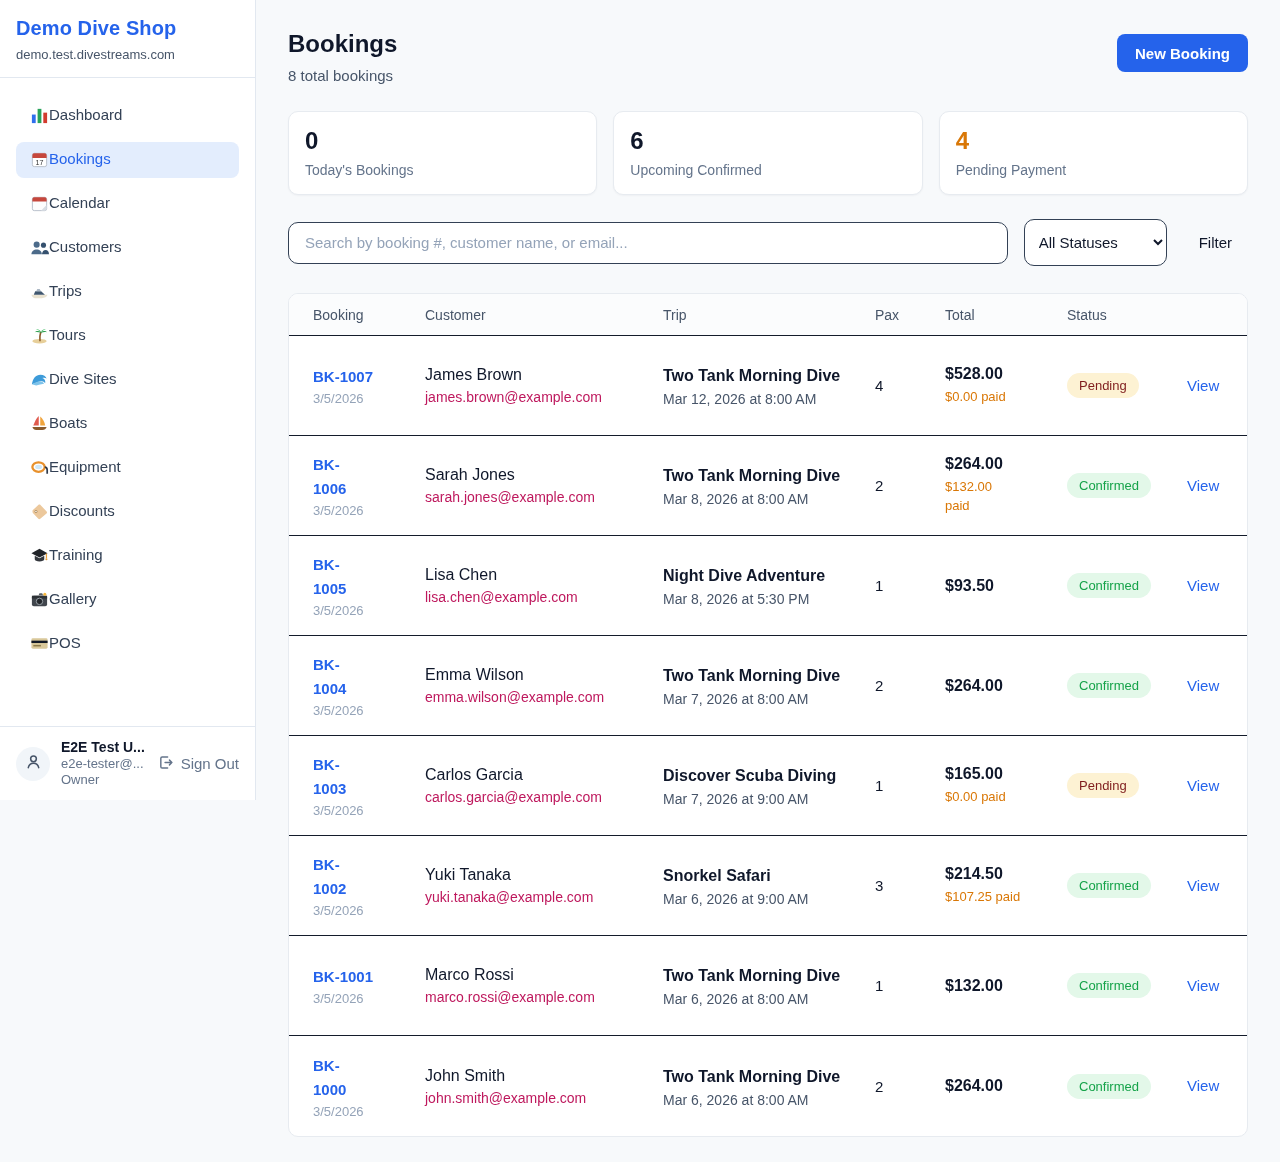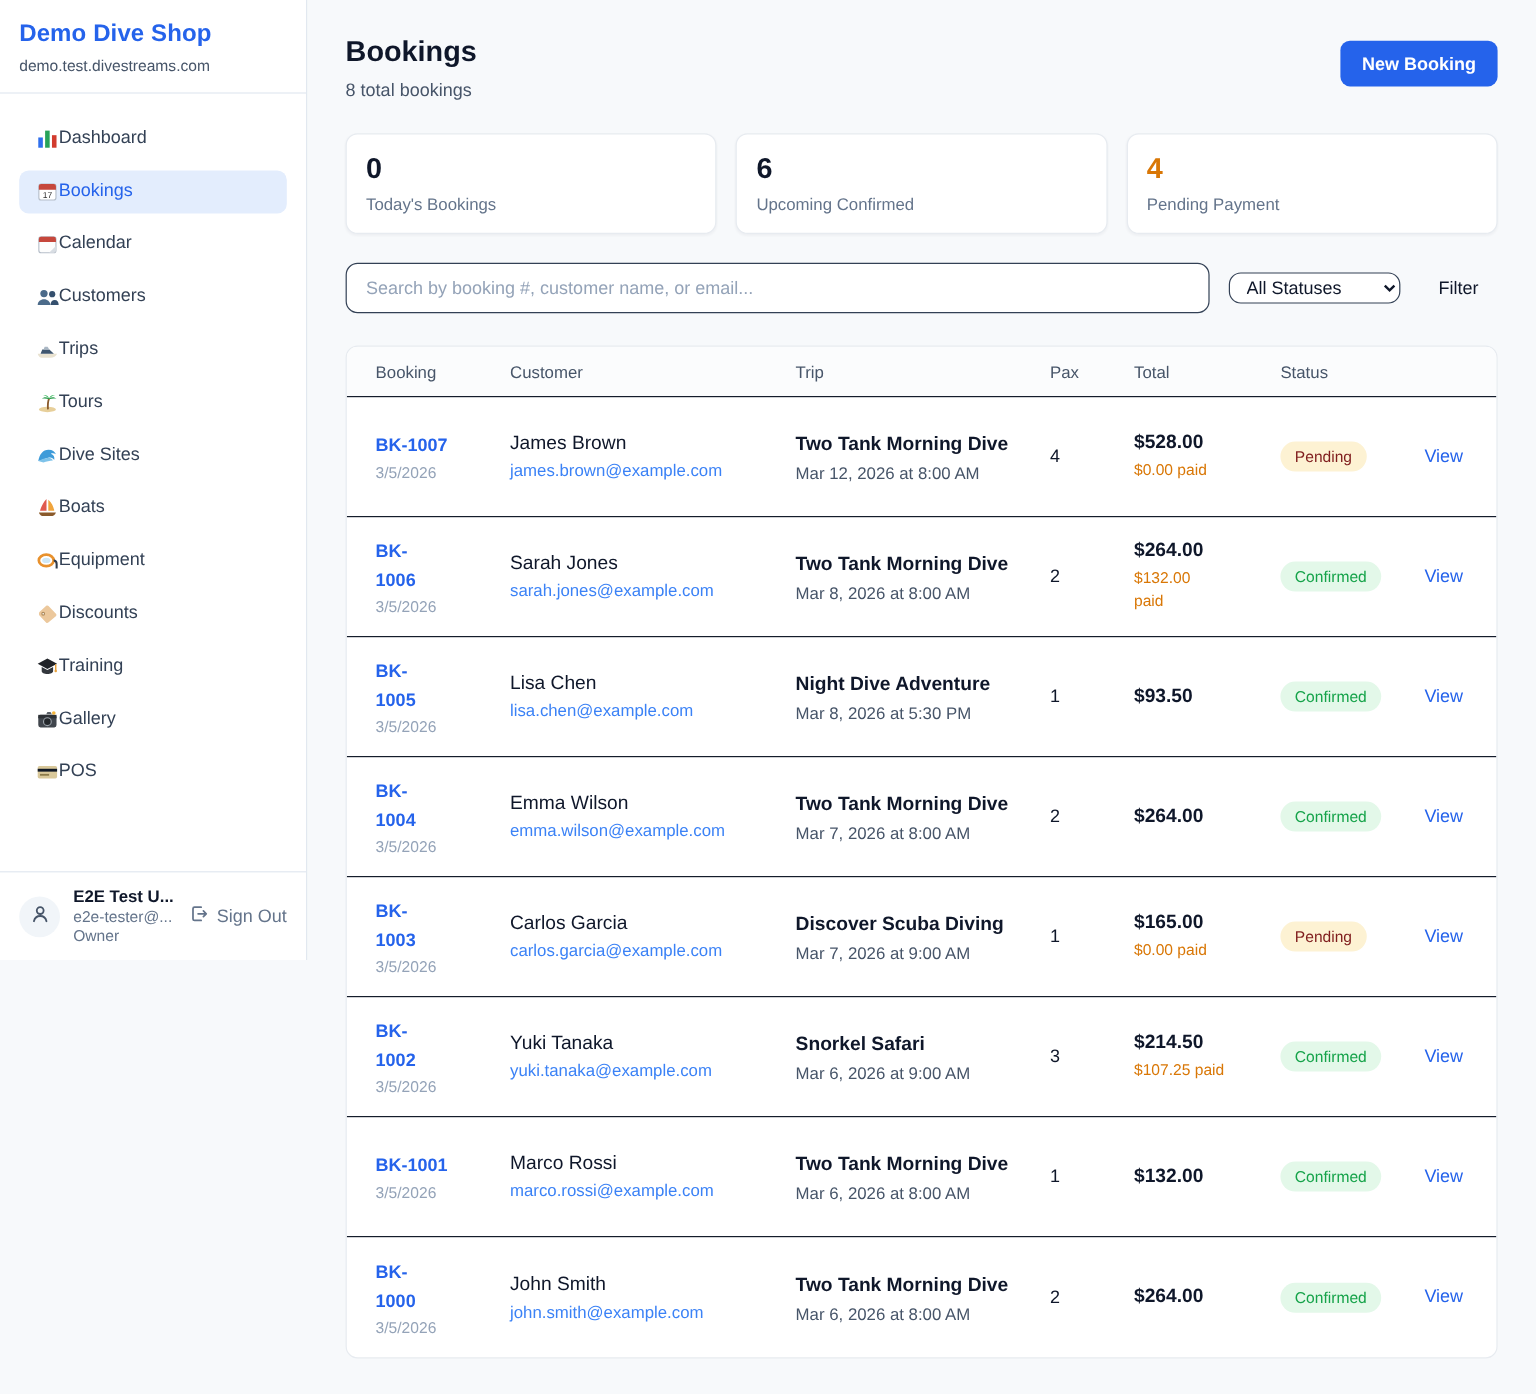--- a/index.html
+++ b/index.html
@@ -66,21 +66,21 @@
   .stat-value.orange { color:#d97706; }
   .stat-label { font-size:14px; color:#64748b; margin-top:8px; }
   .controls-row { display:flex; align-items:center; gap:16px; margin-top:24px;justify-content:space-between; }
   .search-input {
     flex:1; height:42px; background:#fff; border:1px solid #33405199;
     border:1px solid #334155; border-radius:10px; padding:0 16px;
     font-size:15px; font-family:inherit; color:#0f172a; outline:none;
   }
   .search-input::placeholder { color:#94a3b8; }
   .status-select {
-    height:26px; width:143px; background:#fff; border:1px solid #334155;
+    height:47px; width:143px; background:#fff; border:1px solid #334155;
     border-radius:10px; padding:0 10px; font-size:15px; font-family:inherit;
     color:#0f172a; outline:none;
   }
   .filter-btn {
     background:none; border:none; font-family:inherit; font-size:15px;
     color:#0f172a; padding:0 16px; cursor:pointer;
   }
   
   .table-card {
     margin-top:27px; background:#fff; border:1px solid #e7ebf0;
@@ -94,21 +94,21 @@
   .t-header {
     height:42px; background:#fbfcfd; border-bottom:1px solid #141c2b;
     color:#475569; font-size:14px; font-weight:500;
   }
   .t-row { min-height:100px; border-bottom:1px solid #141c2b; }
   .t-row:last-child { border-bottom:none; }
   .cell { padding-right:14px; }
   .bk-id { color:#2563eb; font-size:15px; font-weight:600; line-height:1.6; white-space:pre-line; }
   .bk-date { color:#94a3b8; font-size:13px; margin-top:2px; }
   .cust-name { font-size:16px; color:#0f172a; }
-  .cust-email { font-size:14px; color:#3b82f6; margin-top:5px; }
+  .cust-email { font-size:14px; color:#be185d; margin-top:5px; }
   .trip-name { font-size:16px; font-weight:600; color:#0f172a; line-height:1.5; max-width:200px; }
   .trip-date { font-size:14px; color:#475569; margin-top:3px; }
   .pax-val { font-size:15px; color:#0f172a; }
   .total-amt { font-size:16px; font-weight:700; color:#0f172a; }
   .total-paid { font-size:13px; color:#d97706; margin-top:5px; line-height:1.45; white-space:pre-line; }
   .pill {
     display:inline-block; padding:5px 12px; border-radius:999px; font-size:13px;
   }
   .pill-pending { background:#fdf2d3; color:#7f1d1d; }
   .pill-confirmed { background:#e3f8e9; color:#16a34a; }

